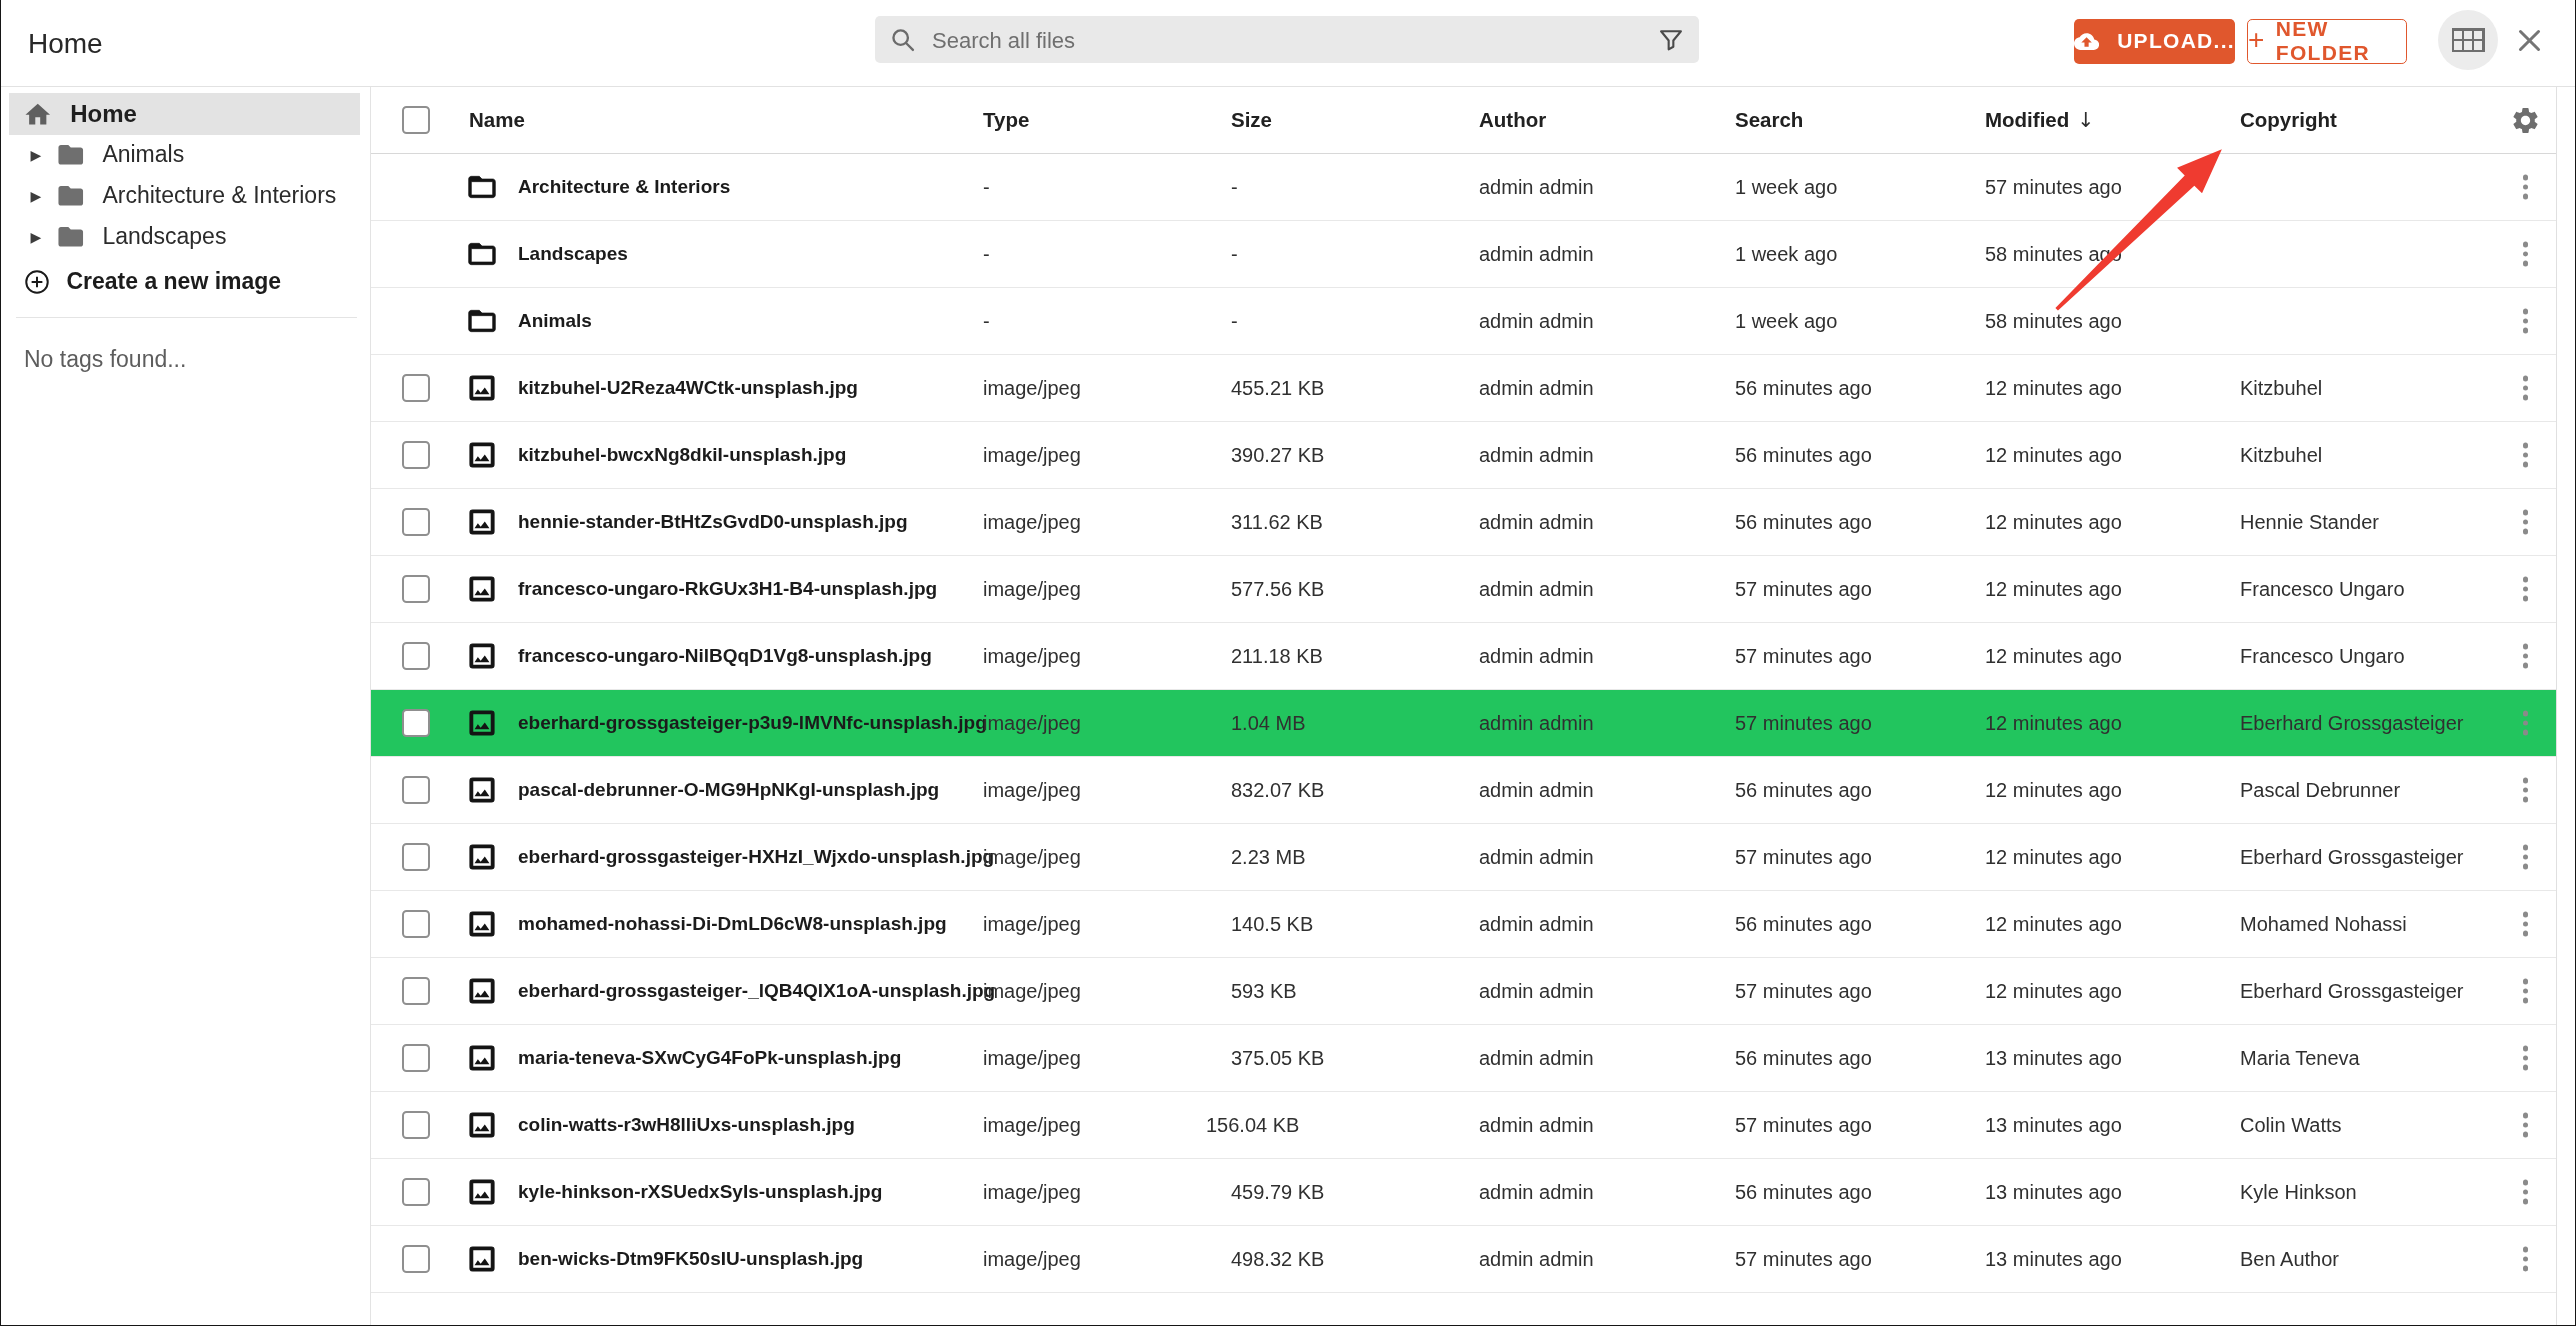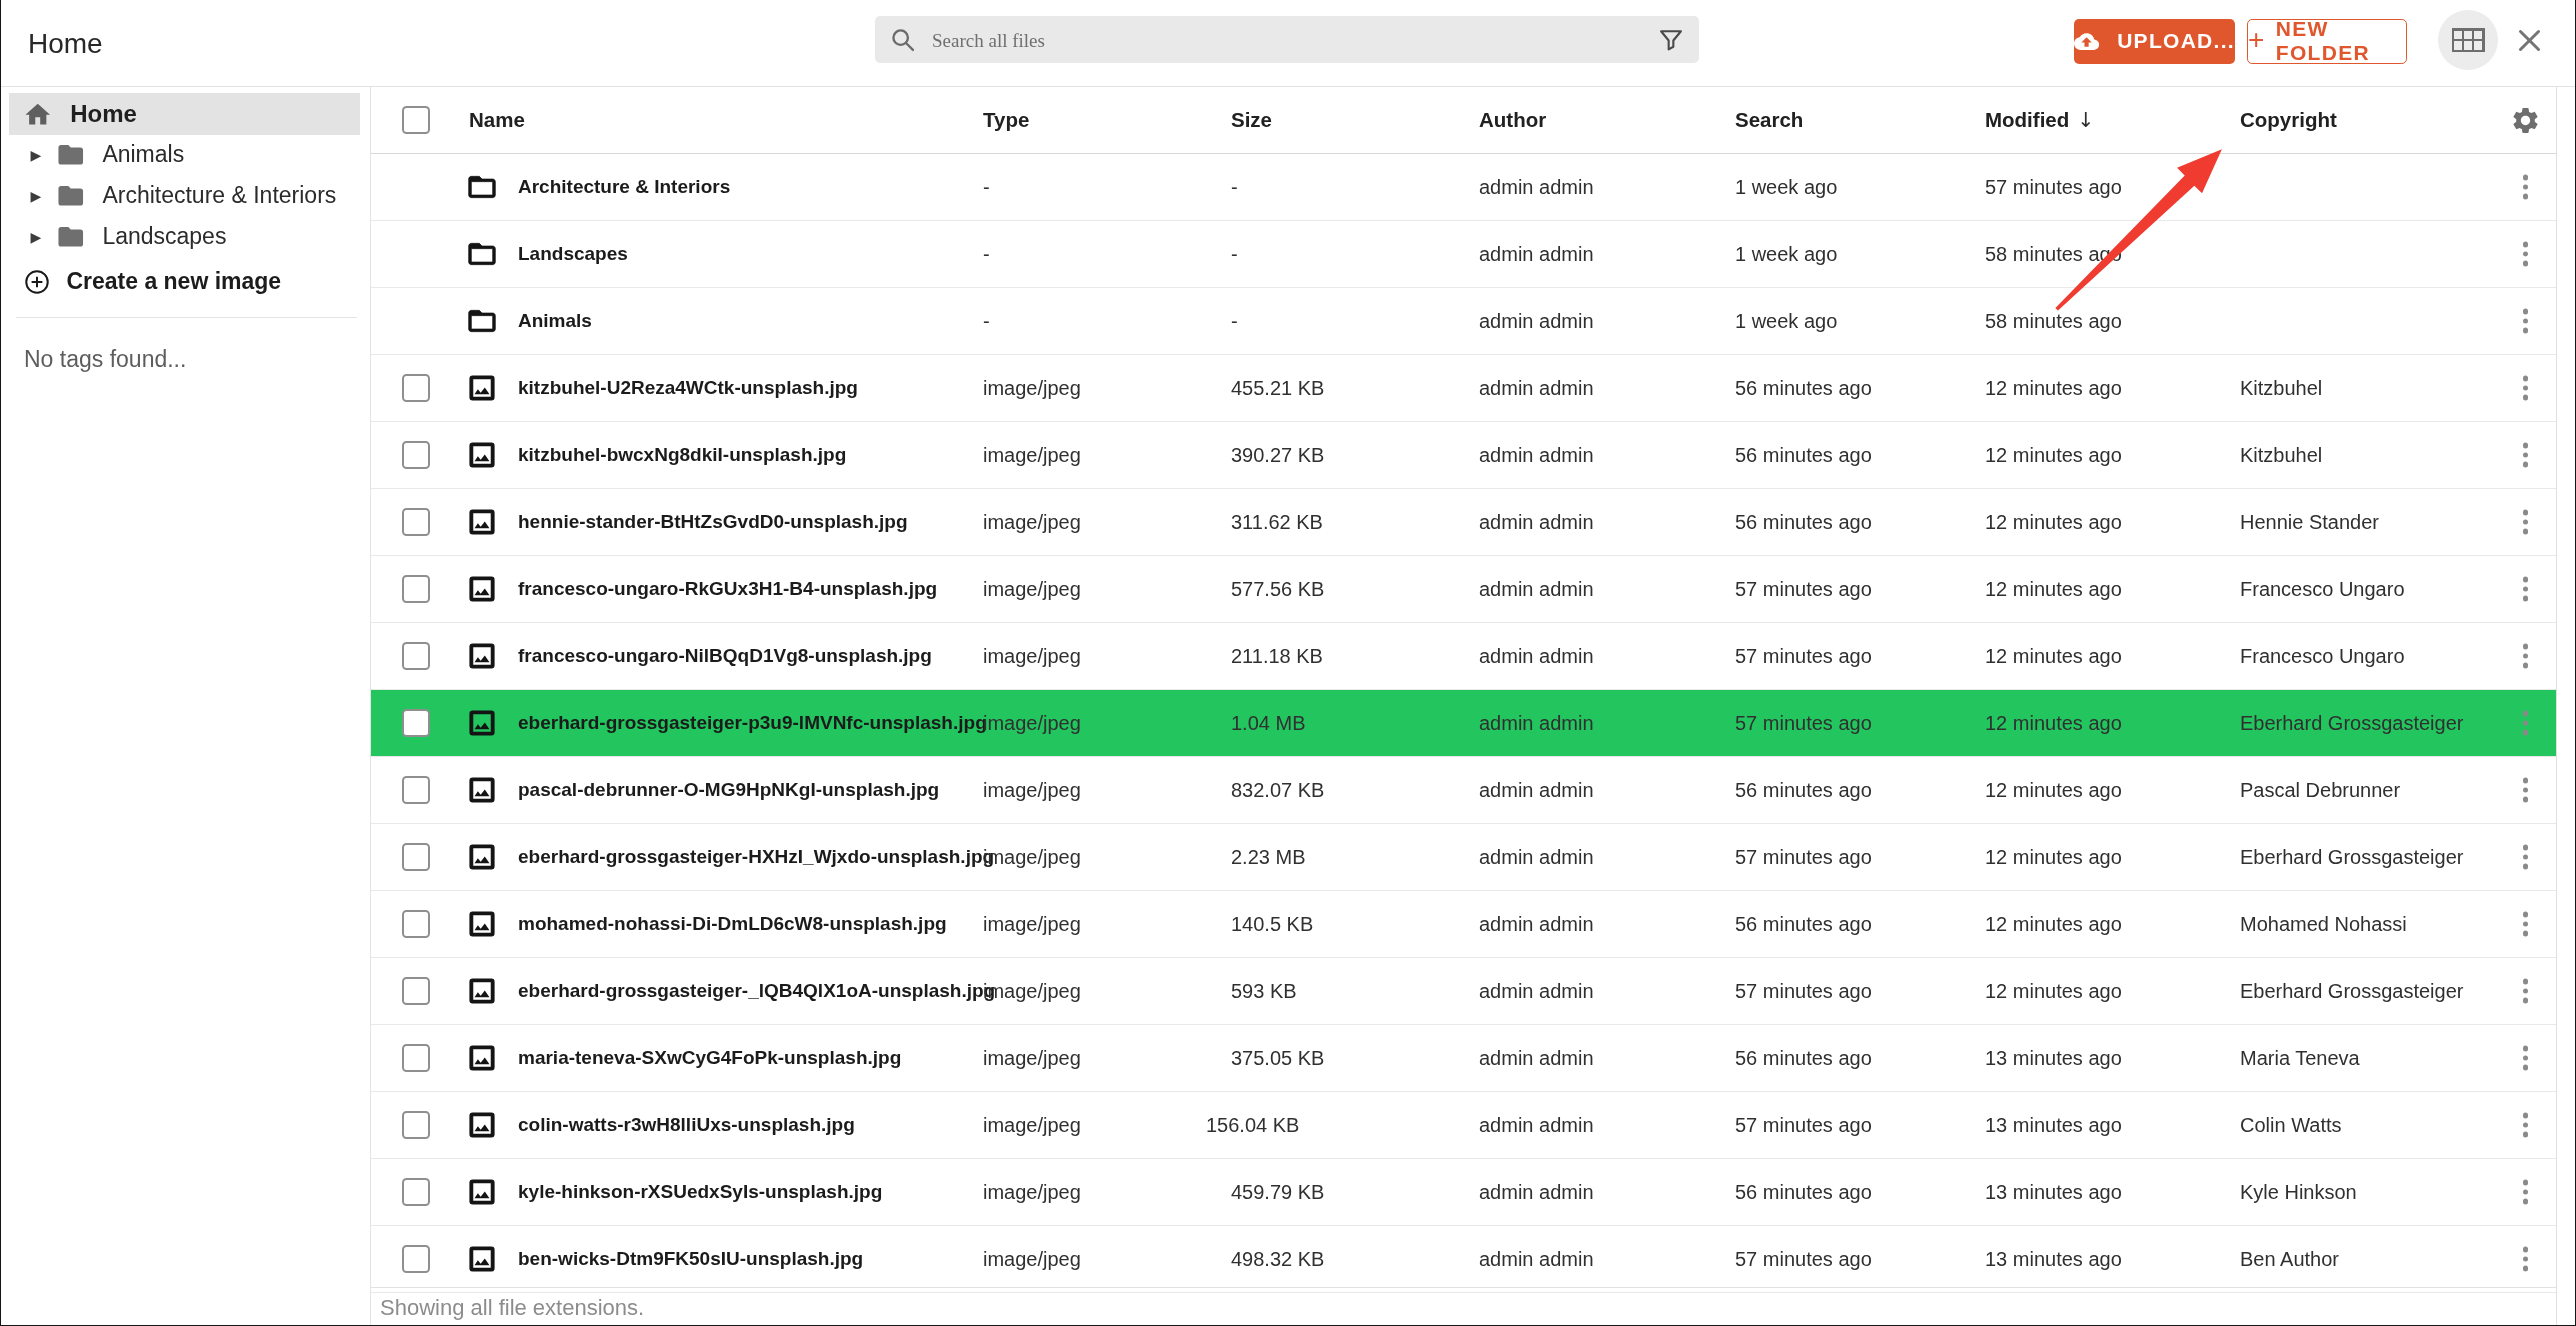--- a/index.html
+++ b/index.html
@@ -8,21 +8,21 @@
     font-family:"Liberation Sans","DejaVu Sans",sans-serif;color:#222;
     border-left:1.9px solid #161616;border-right:1.9px solid #161616;border-bottom:1.9px solid #161616;
     box-sizing:border-box;overflow:hidden;
   }
   
   .topbar{position:absolute;left:0;top:0;width:100%;height:87px;background:#fff;border-bottom:1.3px solid #e2e2e2;box-sizing:border-box;}
   .page-title{position:absolute;left:27px;top:44px;transform:translateY(-50%);font-size:28px;color:#282828;font-weight:400;}
   .searchbar{position:absolute;left:874px;top:16px;width:824px;height:47px;background:#e9e9e9;border-radius:5.1px;}
   .searchbar .mag{position:absolute;left:14px;top:9.6px;width:28px;height:28px;}
   .searchbar input{position:absolute;left:55px;top:0;width:673px;height:47px;border:0;background:transparent;outline:none;
-    font-family:Liberation Serif, serif;font-size:19px;color:#444;}
+    font-family:Liberation Sans, sans-serif;font-size:22px;color:#444;}
   .searchbar input::placeholder{color:#6f6f6f;opacity:1;}
   .searchbar .funnel{position:absolute;right:14px;top:9.6px;width:28px;height:28px;cursor:pointer;}
   .btn{position:absolute;top:18.6px;height:45px;border-radius:5.1px;display:flex;align-items:center;justify-content:center;
     font-size:21px;font-weight:700;letter-spacing:1.3px;cursor:pointer;box-sizing:border-box;}
   .btn-upload{left:2073px;width:161px;background:var(--accent);color:#fff;gap:18px;}
   .btn-upload svg{width:29.5px;height:27px;}
   .btn-newfolder{left:2246px;width:160px;background:#fff;border:1.9px solid var(--accent);color:var(--accent);gap:10.2px;}
   .btn-newfolder .plus{font-size:28px;font-weight:400;margin-top:-2.6px;}
   .iconbtn-circle{position:absolute;left:2437px;top:10.2px;width:60px;height:60px;border-radius:50%;background:#ececec;
     display:flex;align-items:center;justify-content:center;cursor:pointer;}
@@ -539,22 +539,19 @@
     <span class="cell c-modified" style="left:1614px">13 minutes ago</span>
     <span class="cell c-copyright" style="left:1869px">Ben Author</span>
     <span class="kebab">
             <i></i>
             <i></i>
             <i></i>
           </span>
   </div>
 </div>
 
-    <div class="tfoot">
-      <span class="ftext">Showing all file extensions.</span>
-    </div>
   </div>
 
   <svg class="arrow-overlay" viewBox="0 0 4022 2071">
     <polygon points="3212,485 3425,290 3437,302 3468,233 3398,262 3410,274 3208,481" fill="#ef3b30"></polygon>
   </svg>
 </div>
 
 
 </body></html>

